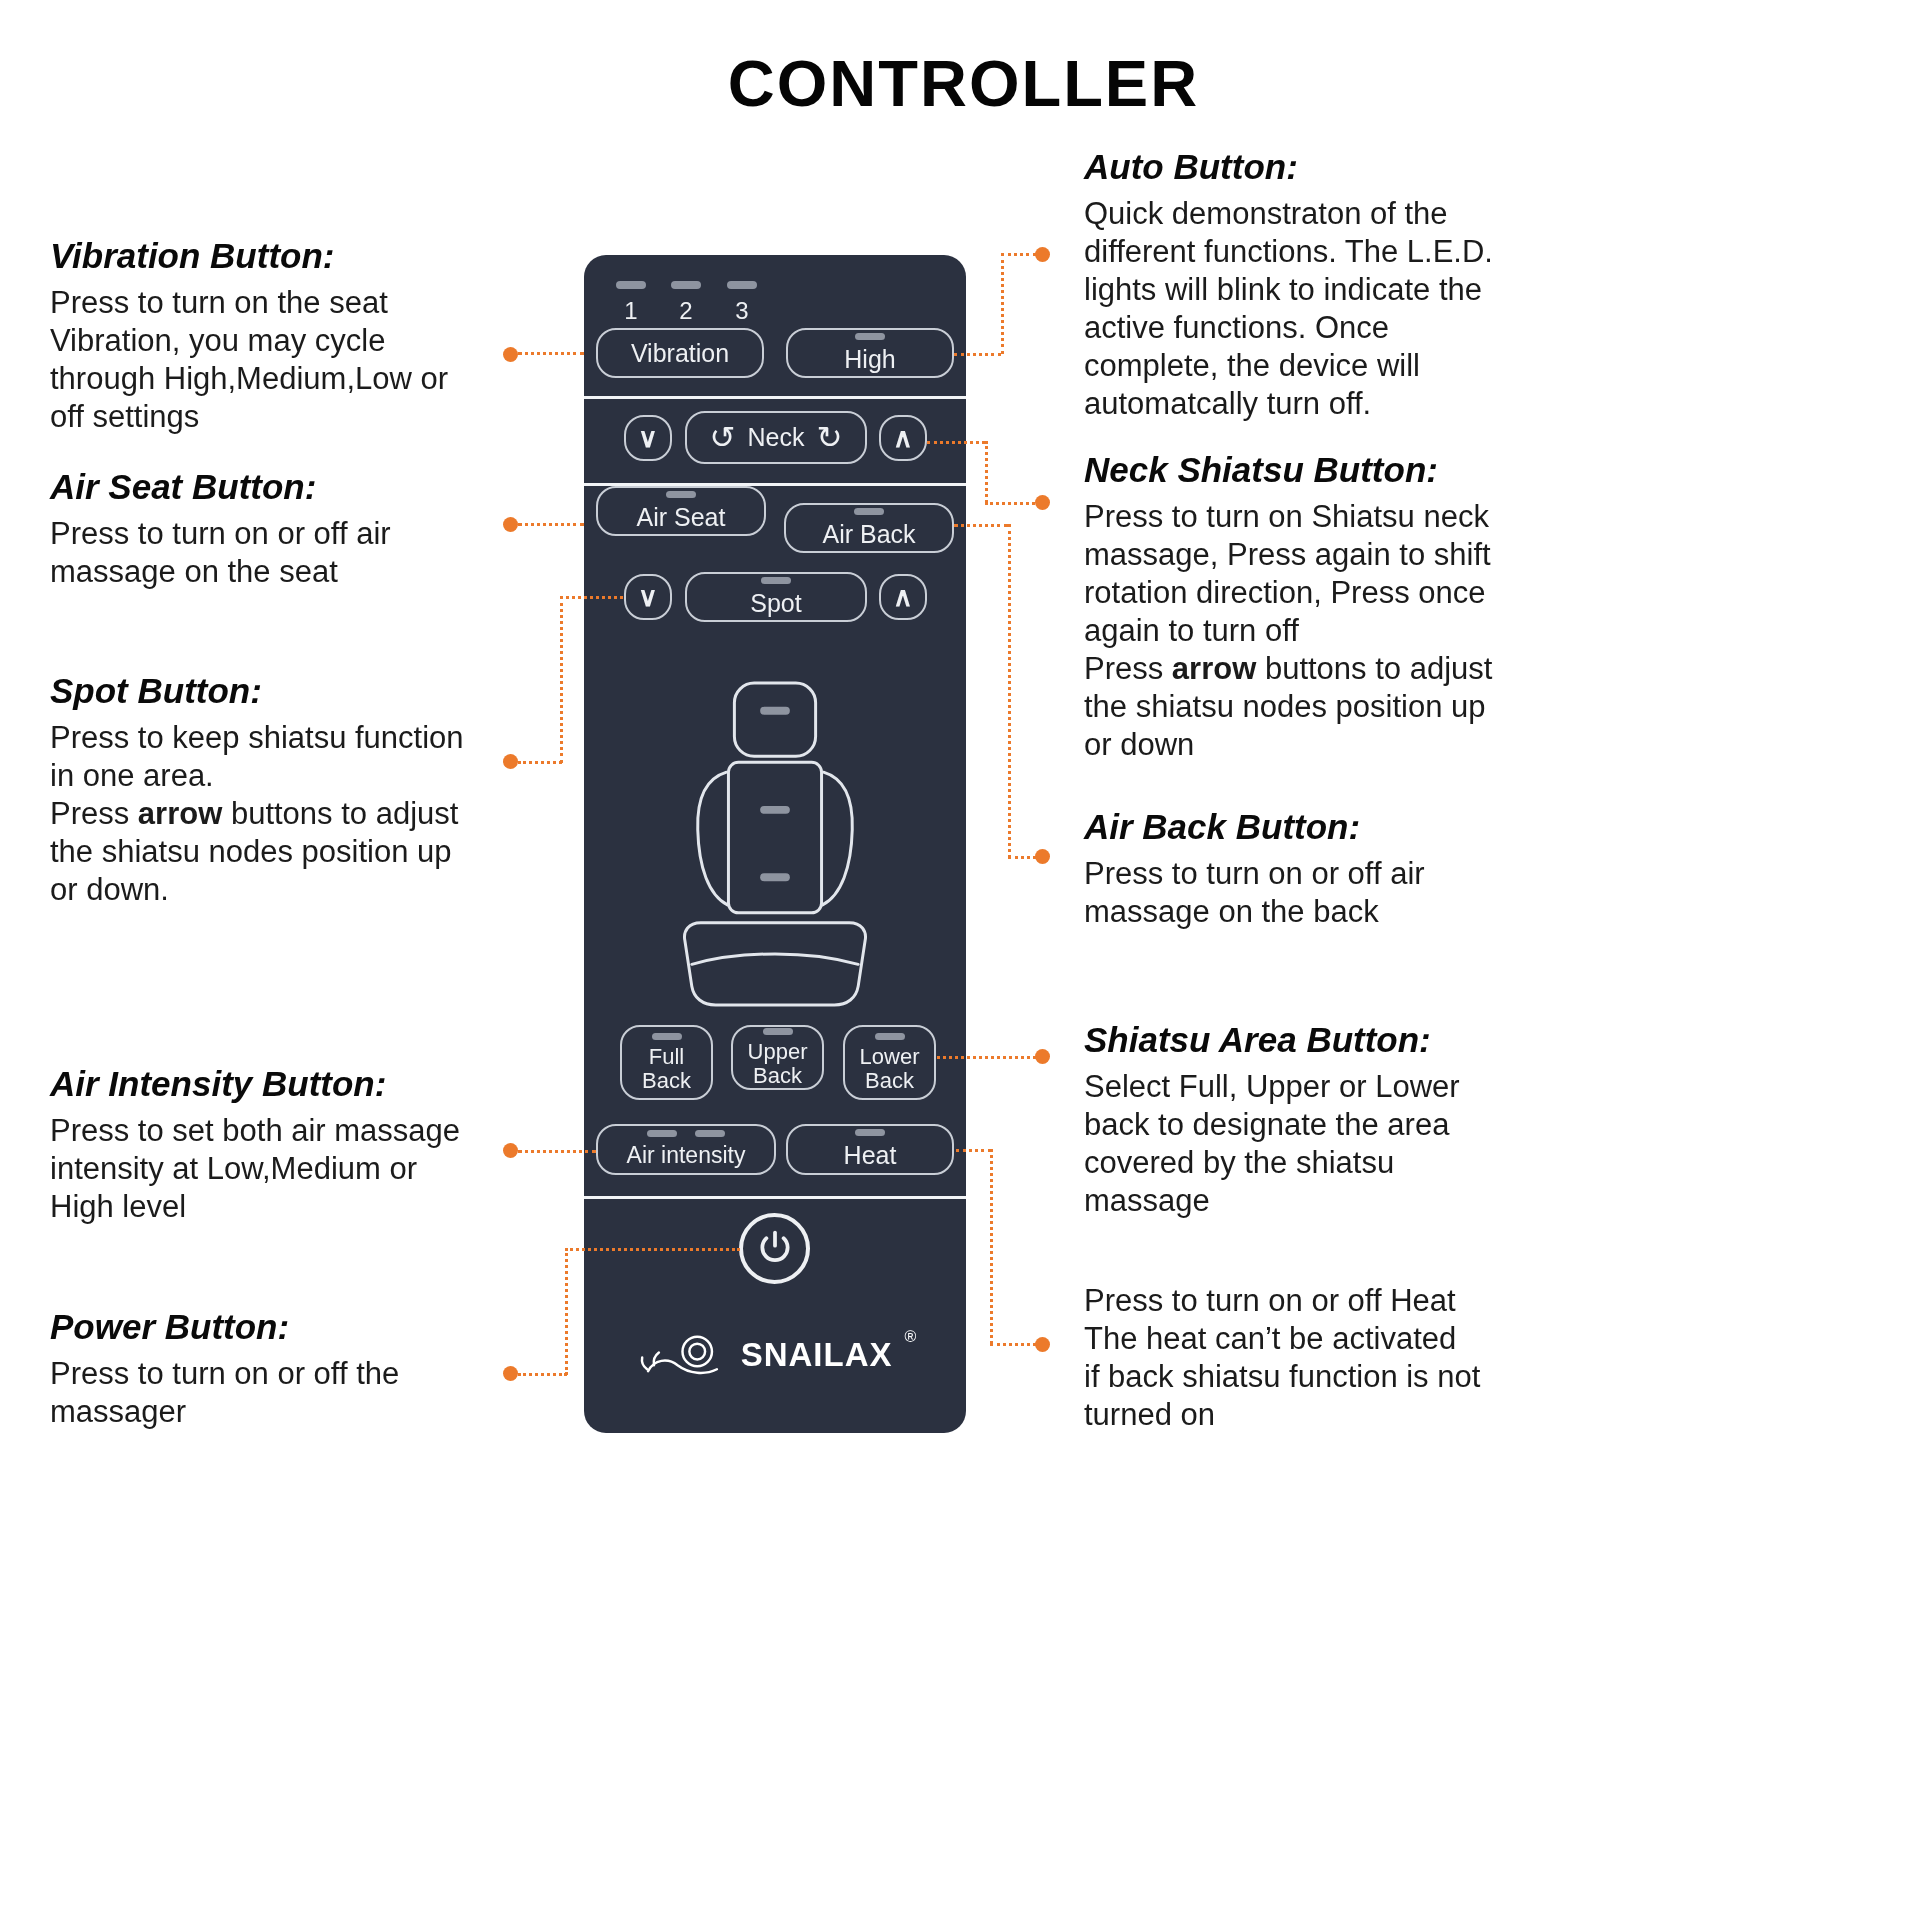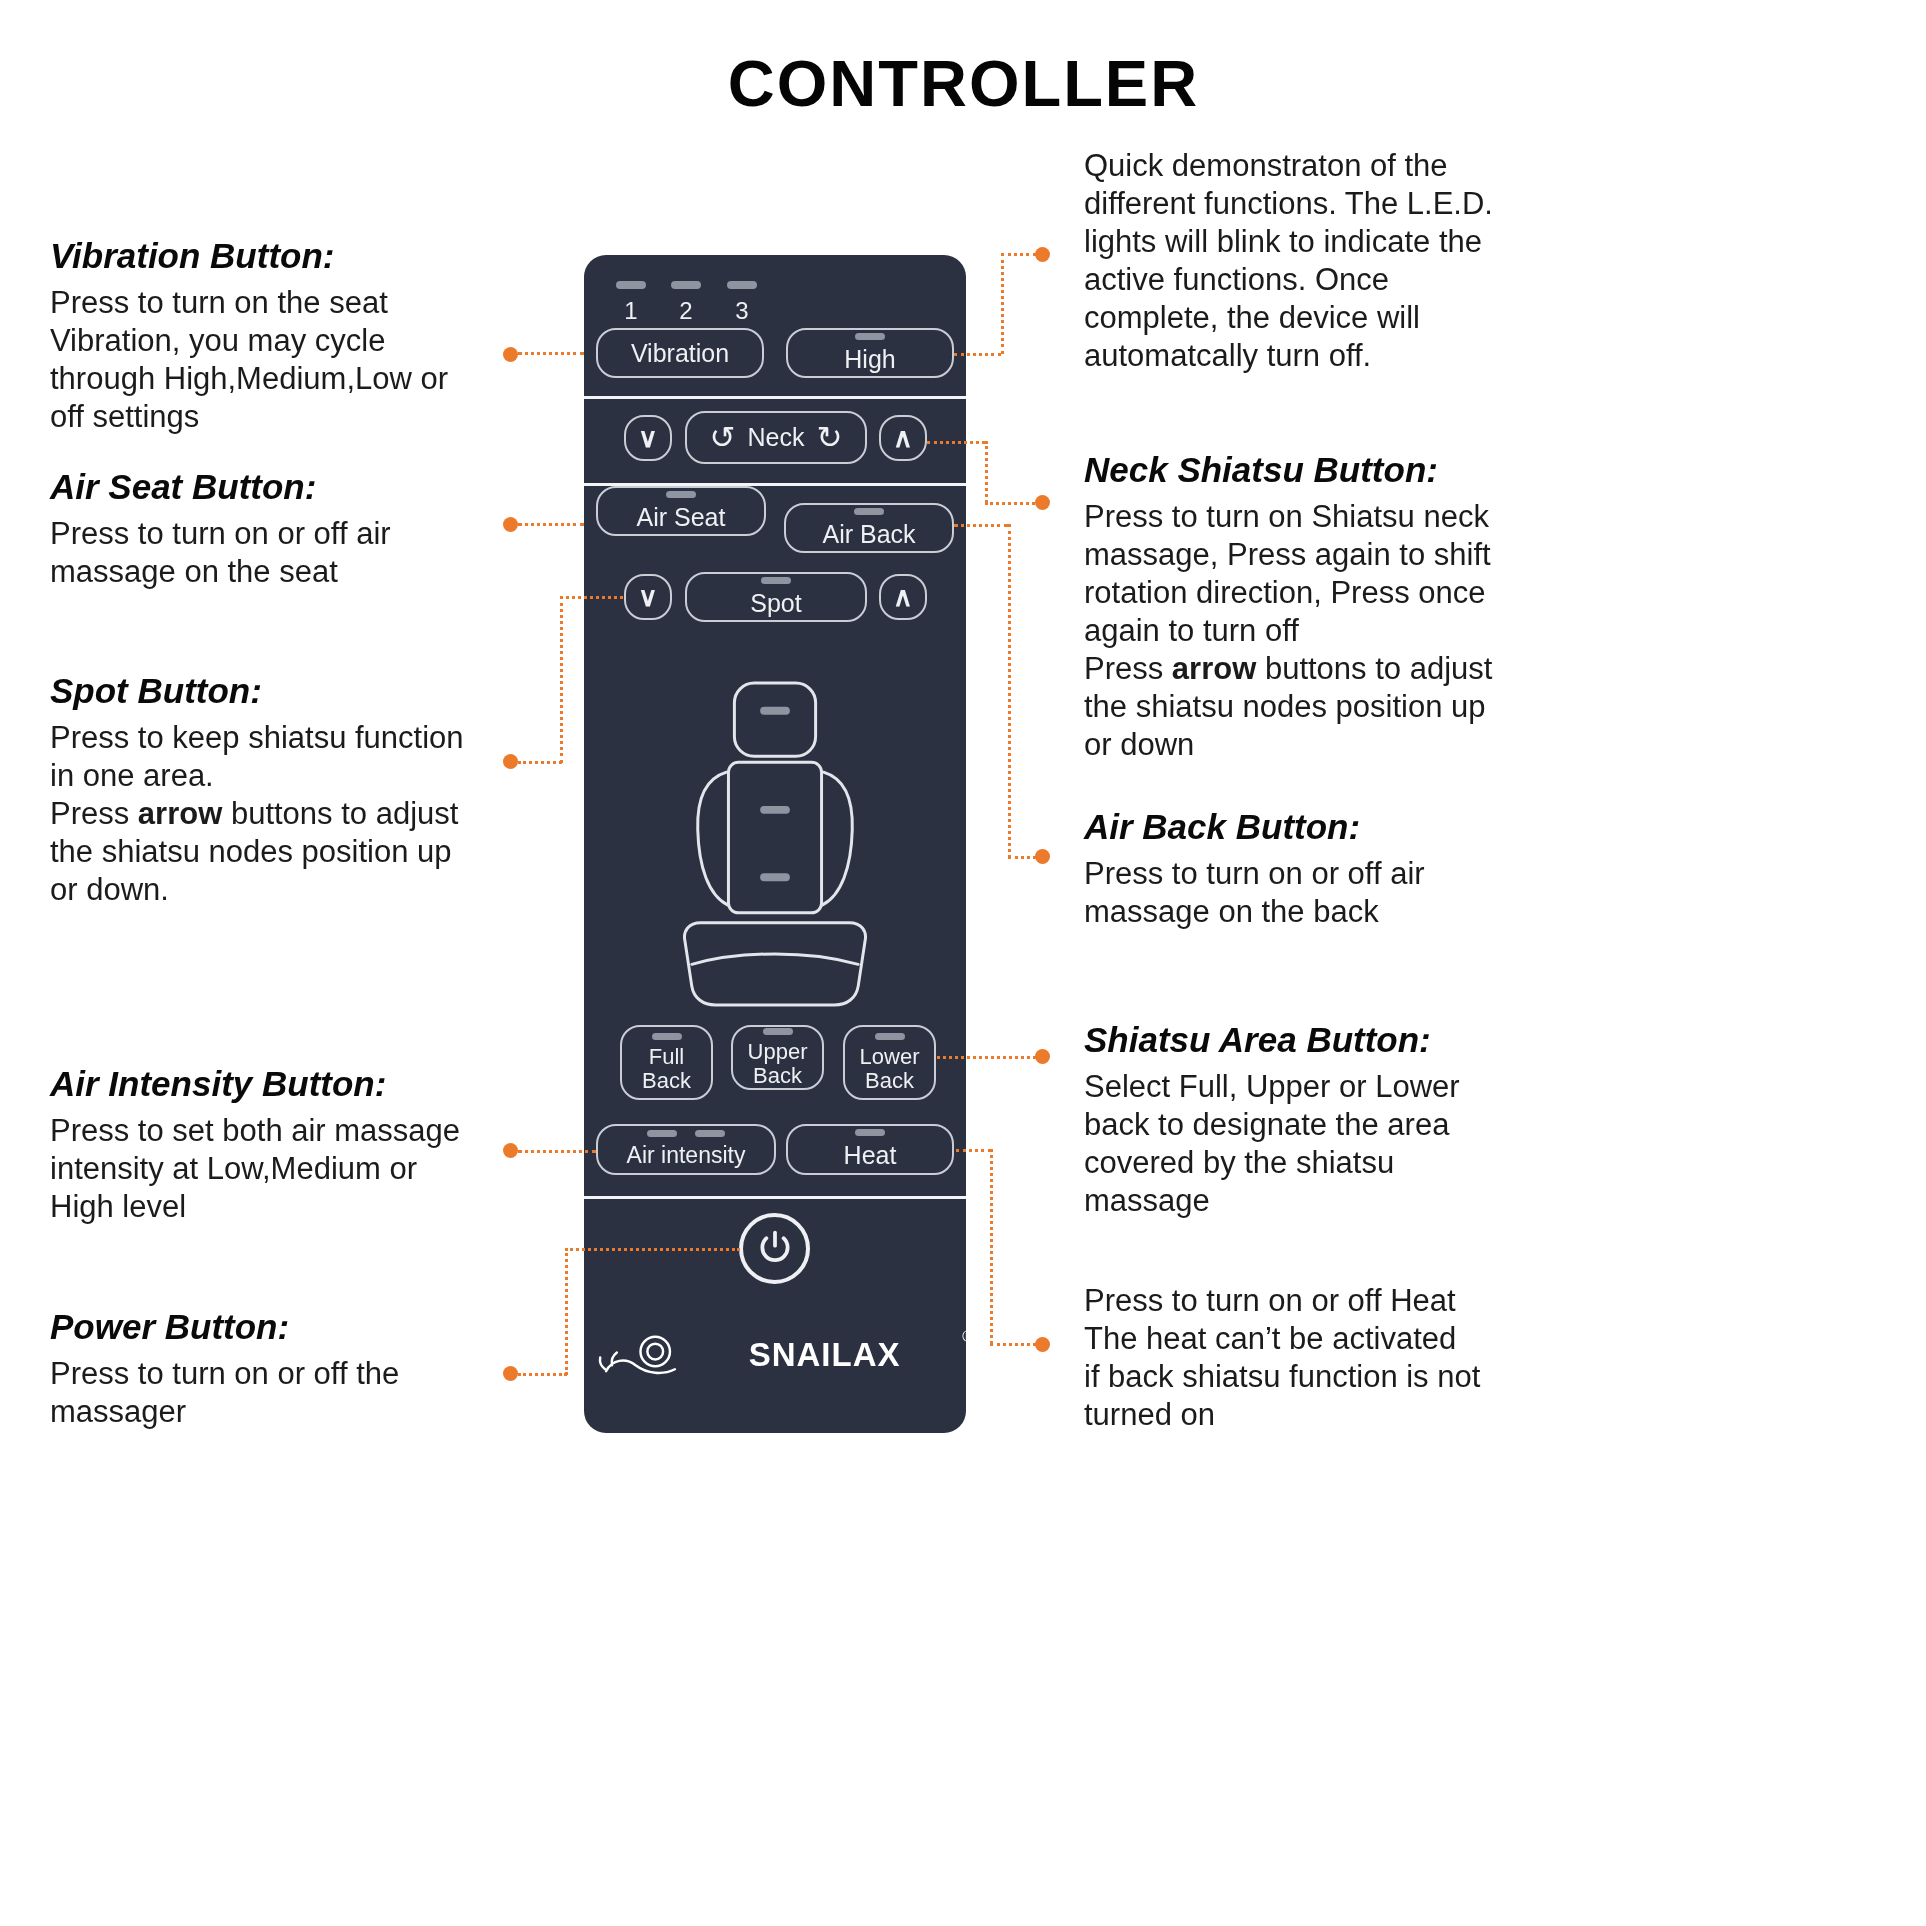--- a/index.html
+++ b/index.html
@@ -28,22 +28,22 @@
   .led-dash{display:block;width:30px;height:7px;border-radius:3.5px;background:#8e94a0}
   .dash-row{display:flex;gap:18px}
   .led-top{position:absolute;width:30px;height:8px;border-radius:4px;background:#8e94a0}
   .led-num{position:absolute;width:30px;text-align:center;font-size:24px;color:#eef0f3}
   .arrow-glyph{font-size:27px;font-weight:bold}
   .neck-row{gap:12px}
   .rot-icon{font-size:31px;line-height:1}
   .chair{position:absolute;left:87px;top:424px}
   .power{position:absolute;left:155px;top:958px;width:71px;height:71px;border:4px solid #eef0f3;
          border-radius:50%;display:flex;align-items:center;justify-content:center}
-  .logo{position:absolute;left:8px;top:1071px;width:100%;display:flex;justify-content:space-between;
-        align-items:center;color:#fff}
+  .logo{position:absolute;left:0;top:1071px;width:100%;display:flex;justify-content:center;
+        align-items:center;gap:12px;color:#fff}
   .brand{font-size:33px;font-weight:bold;letter-spacing:1px}
   .reg{font-size:16px;align-self:flex-start;margin-top:2px}
 
   
   .lh{position:absolute;height:0;border-top:3px dotted #EC7A2B}
   .lv{position:absolute;width:0;border-left:3px dotted #EC7A2B}
   .dot{position:absolute;width:15px;height:15px;border-radius:50%;background:#EC7A2B}
 </style>
 </head>
 <body>
@@ -82,20 +82,21 @@
 High level</div>
   </div>
 
   <div class="note" style="left:50px;top:1307px">
     <div class="note-h">Power Button:</div>
     <div class="note-b">Press to turn on or off the
 massager</div>
   </div>
 
   <div class="note" style="left:1084px;top:147px">
+    <div class="note-h">Auto Button:</div>
     <div class="note-b">Quick demonstraton of the
 different functions. The L.E.D.
 lights will blink to indicate the
 active functions. Once
 complete, the device will
 automatcally turn off.</div>
   </div>
 
   <div class="note" style="left:1084px;top:450px">
     <div class="note-h">Neck Shiatsu Button:</div>

